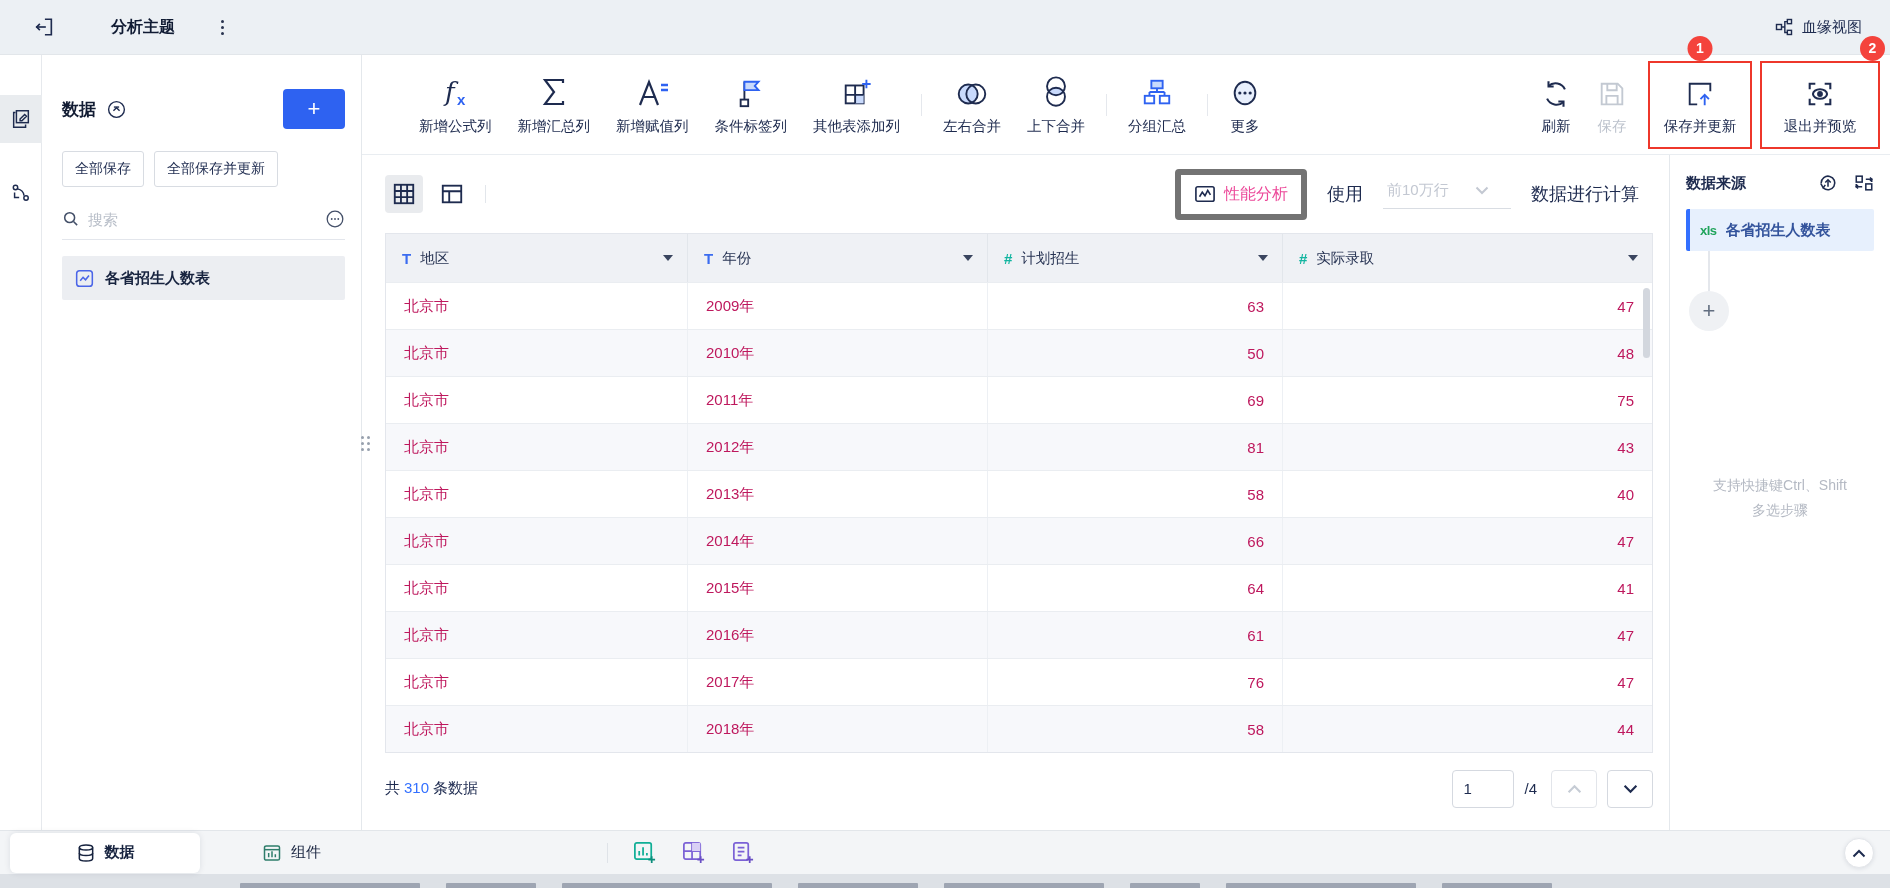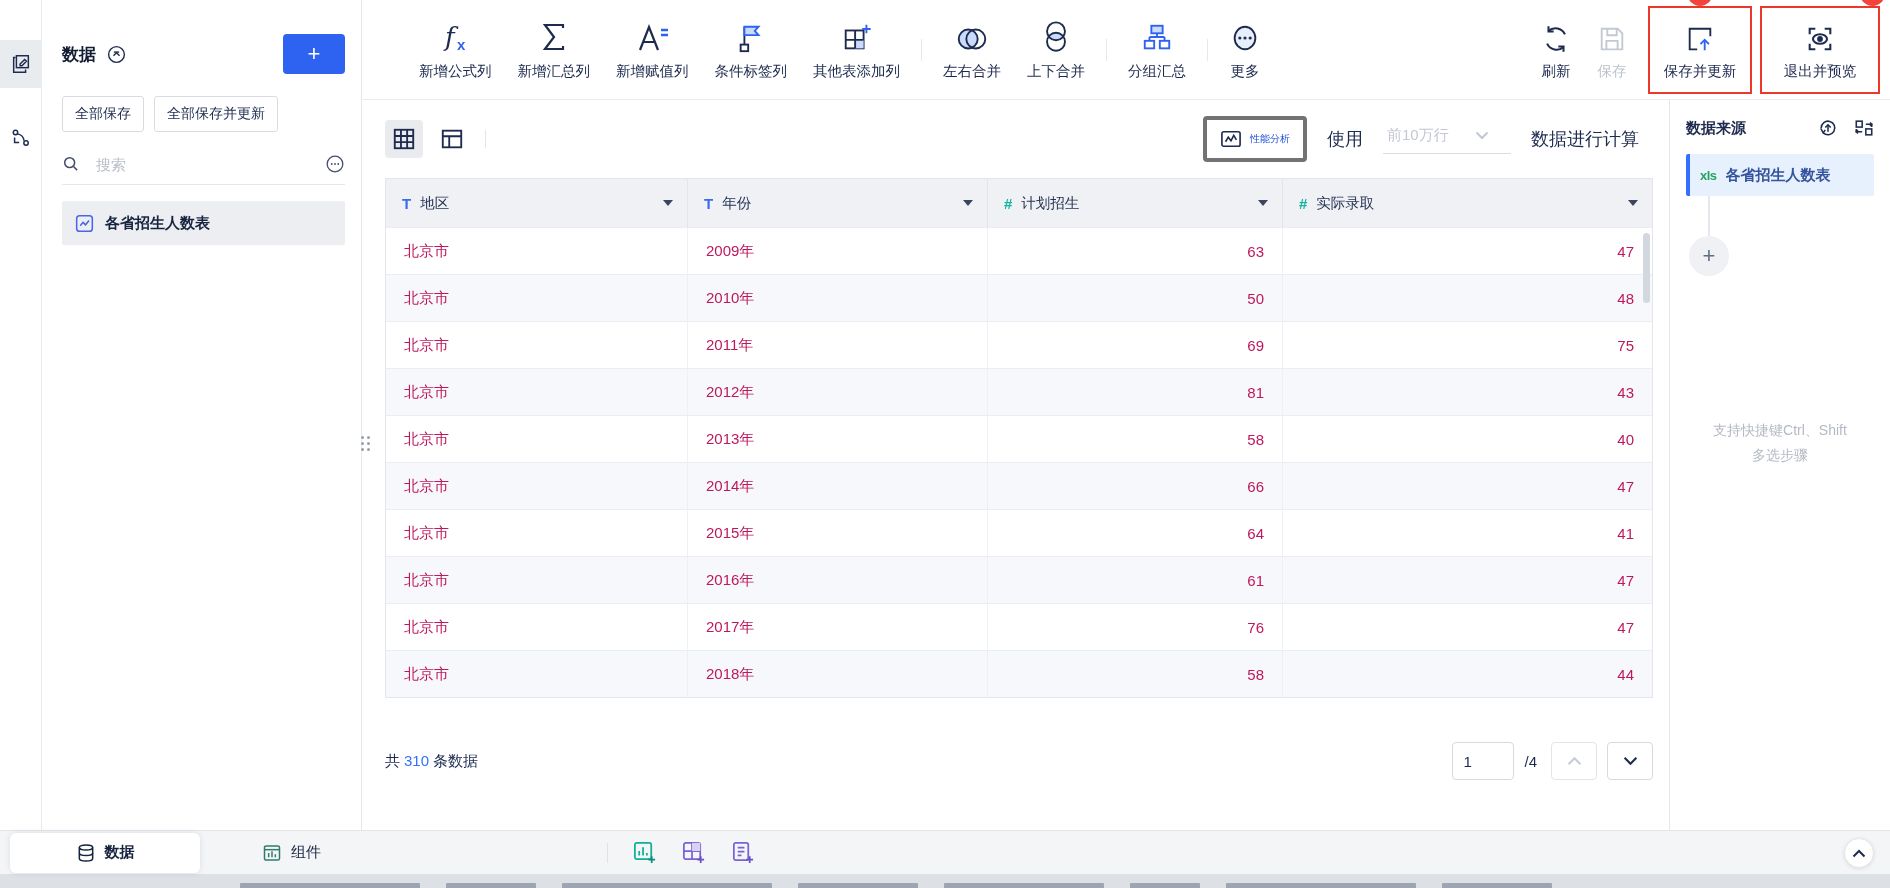--- a/index.html
+++ b/index.html
@@ -24,21 +24,21 @@
   .rail .ritem.sel { background:#e9ecef; }
 
   
   .lpanel { width:320px; flex:none; background:#fff; border-right:1px solid #e4e8ec; padding:34px 16px 0 20px; position:relative; }
   .lp-head { display:flex; align-items:center; }
   .lp-head .lp-title { font-size:17px; font-weight:bold; color:#121c33; }
   .lp-head .collapse { margin-left:10px; cursor:pointer; display:flex; }
   .lp-head .addbtn { margin-left:auto; width:62px; height:40px; background:#2e62f1; border:none; border-radius:4px; color:#fff; font-size:22px; line-height:1; cursor:pointer; }
   .lp-btns { display:flex; gap:10px; margin-top:22px; }
   .lp-btns button { height:36px; background:#fff; border:1px solid #d8dce2; border-radius:3px; font-size:14px; color:#1e2b4f; padding:0 12px; cursor:pointer; font-family:inherit; }
-  .lp-search { margin-top:22px; display:flex; align-items:center; gap:16px; border-bottom:1px solid #e3e6ec; padding-bottom:10px; }
+  .lp-search { margin-top:22px; display:flex; align-items:center; gap:8px; border-bottom:1px solid #e3e6ec; padding-bottom:10px; }
   .lp-search input { border:none; outline:none; flex:1; font-size:15px; color:#1e2b4f; font-family:inherit; }
   .lp-search input::placeholder { color:#b9bfc9; }
   .lp-search .dots { cursor:pointer; display:flex; }
   .lp-item { margin-top:16px; height:44px; background:#eceef2; border-radius:2px; display:flex; align-items:center; gap:10px; padding:0 12px; cursor:pointer; }
   .lp-item .nm { font-size:15px; font-weight:bold; color:#17233f; }
 
   
   .drag-dots { position:absolute; left:361px; top:436px; display:grid; grid-template-columns:3px 3px; gap:3px; z-index:5; cursor:col-resize; }
   .drag-dots i { width:3px; height:3px; border-radius:50%; background:#97a0ad; }
 
@@ -61,21 +61,21 @@
   
   .contentrow { flex:1; display:flex; min-height:0; }
   .tablearea { flex:1; min-width:0; display:flex; flex-direction:column; }
 
   
   .viewbar { height:78px; flex:none; display:flex; align-items:center; padding:0 30px 0 23px; }
   .vtoggle { width:38px; height:38px; border-radius:4px; display:flex; align-items:center; justify-content:center; cursor:pointer; }
   .vtoggle.sel { background:#e9ebee; }
   .vdiv { width:1px; height:18px; background:#e2e6eb; margin:0 14px; }
   .vright { margin-left:auto; display:flex; align-items:center; gap:20px; }
-  .perfbtn { display:flex; align-items:center; gap:8px; border:4px solid #737373; border-radius:4px; background:#fff; padding:9px 13px; font-size:10px; color:#1d4ed8; cursor:pointer; font-family:inherit; }
+  .perfbtn { display:flex; align-items:center; gap:8px; border:6px solid #737373; border-radius:4px; background:#fff; padding:9px 13px; font-size:16px; color:#ec4899; cursor:pointer; font-family:inherit; }
   .vtext { font-size:18px; color:#1e2b4f; }
   .rowlimit { display:flex; align-items:center; gap:26px; border-bottom:1px solid #d9dde3; padding:2px 4px 8px 4px; min-width:128px; color:#c3c8d2; font-size:15px; cursor:pointer; }
 
   
   .tbl { margin:0 16px 0 23px; border:1px solid #e3e6ec; border-bottom:none; position:relative; }
   .thead { display:flex; background:#eff1f5; height:48px; }
   .hcell { display:flex; align-items:center; gap:9px; padding:0 14px 0 16px; border-right:1px solid #e2e6eb; font-size:14.5px; font-weight:500; color:#273353; }
   .hcell:last-child { border-right:none; }
   .cicon { font-weight:bold; font-size:15px; }
   .cicon.t { color:#3b6cf0; }
@@ -127,20 +127,44 @@
 
   
   .strip { height:14px; flex:none; background:#dde1e6; overflow:hidden; display:flex; gap:26px; padding-left:240px; }
   .strip i { margin-top:9px; height:10px; background:#6a7487; opacity:.55; border-radius:1px; display:block; }
 </style>
 </head>
 <body>
 
 <div id="app">
 
+  <div class="topbar">
+    <span class="exit">
+      <svg viewBox="0 0 24 24" width="22" height="22" fill="none" stroke="#1e2b4f" stroke-width="1.8">
+        <path d="M13 3.5h7v17h-7"></path>
+          <path d="M3.5 12H14"></path>
+          <path d="M7.5 8.5 4 12l3.5 3.5"></path>
+      </svg>
+    </span>
+    <span class="title">分析主题</span>
+    <span class="kebab">
+        <i></i>
+        <i></i>
+        <i></i>
+      </span>
+    <span class="right">
+      <svg viewBox="0 0 24 24" width="20" height="20" fill="none" stroke="#1e2b4f" stroke-width="1.7">
+        <rect x="3" y="9" width="6" height="6"></rect>
+          <rect x="16" y="3" width="5" height="5"></rect>
+          <rect x="16" y="16" width="5" height="5"></rect>
+        <path d="M9 12h4M13 12V5.5h3M13 12v6.5h3"></path>
+      </svg>
+      <span>血缘视图</span>
+    </span>
+  </div>
 
   <div class="middle">
 
     <div class="rail">
       <div class="ritem sel">
         <svg viewBox="0 0 24 24" width="22" height="22" fill="none" stroke="#1e2b4f" stroke-width="1.6">
           <path d="M6 5h-2v16h13v-3"></path>
             <rect x="7" y="3" width="13" height="13"></rect>
             <path d="m11 12 5-5 2 2-5 5h-2z"></path>
         </svg>

